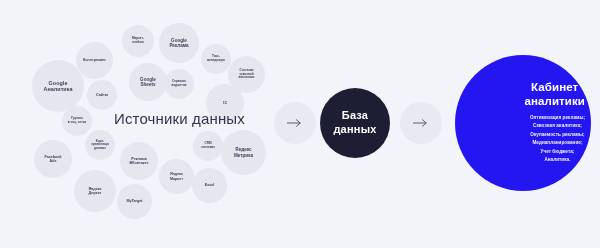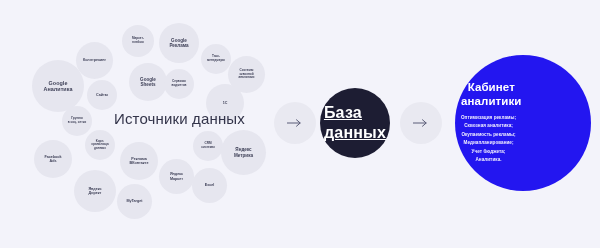--- a/index.html
+++ b/index.html
@@ -62,38 +62,37 @@
   .arrow-circle svg { display: block; }
 
   
   #db-node {
     position: absolute;
     border-radius: 50%;
     background: #1d1d33;
     display: flex;
     align-items: center;
     justify-content: center;
-    text-align: left;
+    text-align: center;
     color: #ffffff;
-    font-size: 16px;
+    font-size: 11px;
     font-weight: 700;
     line-height: 1.25;
     letter-spacing: .2px;
     white-space: pre-line;
-    text-decoration: underline;
   }
 
   
   #cabinet-node {
     position: absolute;
     border-radius: 50%;
     background: #2316f0;
     display: flex;
     flex-direction: column;
-    align-items: flex-start;
+    align-items: flex-end;
     justify-content: center;
     text-align: center;
     color: #ffffff;
     padding: 6px;
     box-sizing: border-box;
   }
   #cabinet-title {
     font-size: 11.5px;
     font-weight: 700;
     line-height: 1.2;

